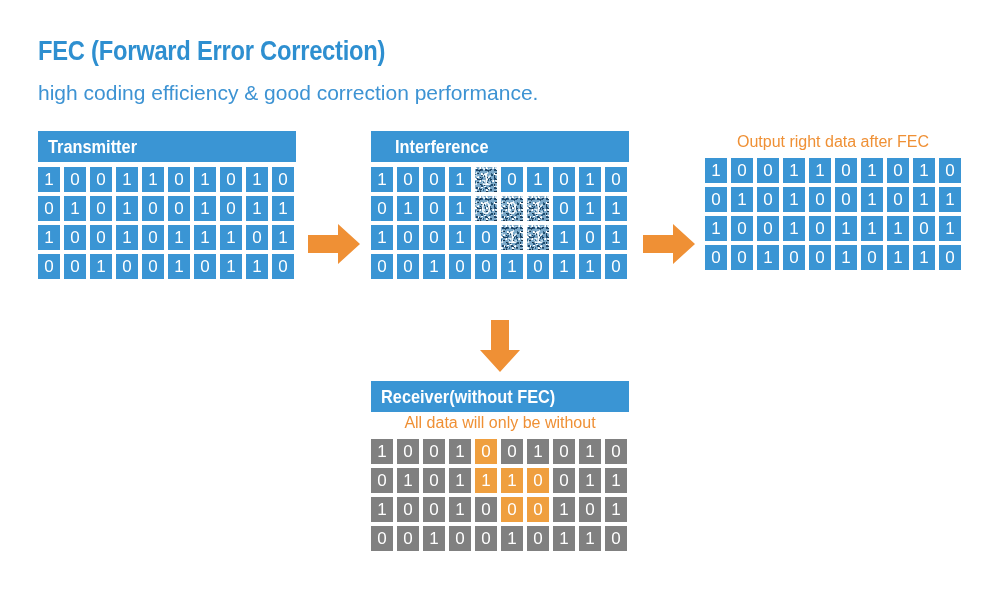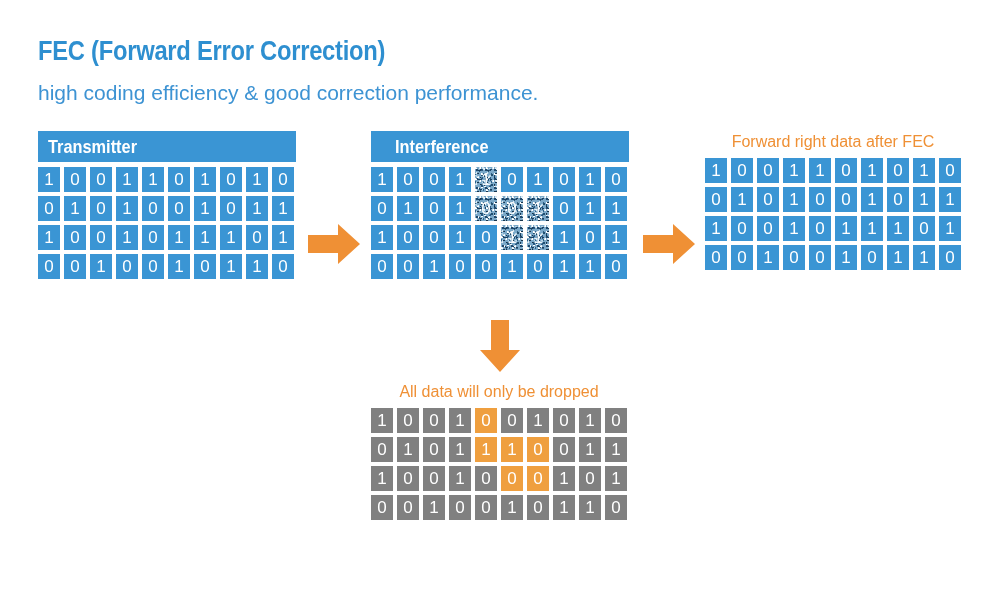--- a/index.html
+++ b/index.html
@@ -182,31 +182,34 @@
   </div>
   <div class="grid">
       <div class="grid-row"><div class="cell"><span class="digit">1</span></div><div class="cell"><span class="digit">0</span></div><div class="cell"><span class="digit">0</span></div><div class="cell"><span class="digit">1</span></div><div class="cell noise"><span class="digit">1</span></div><div class="cell"><span class="digit">0</span></div><div class="cell"><span class="digit">1</span></div><div class="cell"><span class="digit">0</span></div><div class="cell"><span class="digit">1</span></div><div class="cell"><span class="digit">0</span></div></div>
       <div class="grid-row"><div class="cell"><span class="digit">0</span></div><div class="cell"><span class="digit">1</span></div><div class="cell"><span class="digit">0</span></div><div class="cell"><span class="digit">1</span></div><div class="cell noise"><span class="digit">0</span></div><div class="cell noise"><span class="digit">0</span></div><div class="cell noise"><span class="digit">1</span></div><div class="cell"><span class="digit">0</span></div><div class="cell"><span class="digit">1</span></div><div class="cell"><span class="digit">1</span></div></div>
       <div class="grid-row"><div class="cell"><span class="digit">1</span></div><div class="cell"><span class="digit">0</span></div><div class="cell"><span class="digit">0</span></div><div class="cell"><span class="digit">1</span></div><div class="cell"><span class="digit">0</span></div><div class="cell noise"><span class="digit">1</span></div><div class="cell noise"><span class="digit">1</span></div><div class="cell"><span class="digit">1</span></div><div class="cell"><span class="digit">0</span></div><div class="cell"><span class="digit">1</span></div></div>
       <div class="grid-row"><div class="cell"><span class="digit">0</span></div><div class="cell"><span class="digit">0</span></div><div class="cell"><span class="digit">1</span></div><div class="cell"><span class="digit">0</span></div><div class="cell"><span class="digit">0</span></div><div class="cell"><span class="digit">1</span></div><div class="cell"><span class="digit">0</span></div><div class="cell"><span class="digit">1</span></div><div class="cell"><span class="digit">1</span></div><div class="cell"><span class="digit">0</span></div></div>
     </div>
 </div>
 
 <div class="panel" id="panel-receiver-fec">
-  <div class="caption">Forward right data after FEC</div>
+  <div class="caption">Output right data after FEC</div>
   <div class="grid">
       <div class="grid-row"><div class="cell"><span class="digit">1</span></div><div class="cell"><span class="digit">0</span></div><div class="cell"><span class="digit">0</span></div><div class="cell"><span class="digit">1</span></div><div class="cell"><span class="digit">1</span></div><div class="cell"><span class="digit">0</span></div><div class="cell"><span class="digit">1</span></div><div class="cell"><span class="digit">0</span></div><div class="cell"><span class="digit">1</span></div><div class="cell"><span class="digit">0</span></div></div>
       <div class="grid-row"><div class="cell"><span class="digit">0</span></div><div class="cell"><span class="digit">1</span></div><div class="cell"><span class="digit">0</span></div><div class="cell"><span class="digit">1</span></div><div class="cell"><span class="digit">0</span></div><div class="cell"><span class="digit">0</span></div><div class="cell"><span class="digit">1</span></div><div class="cell"><span class="digit">0</span></div><div class="cell"><span class="digit">1</span></div><div class="cell"><span class="digit">1</span></div></div>
       <div class="grid-row"><div class="cell"><span class="digit">1</span></div><div class="cell"><span class="digit">0</span></div><div class="cell"><span class="digit">0</span></div><div class="cell"><span class="digit">1</span></div><div class="cell"><span class="digit">0</span></div><div class="cell"><span class="digit">1</span></div><div class="cell"><span class="digit">1</span></div><div class="cell"><span class="digit">1</span></div><div class="cell"><span class="digit">0</span></div><div class="cell"><span class="digit">1</span></div></div>
       <div class="grid-row"><div class="cell"><span class="digit">0</span></div><div class="cell"><span class="digit">0</span></div><div class="cell"><span class="digit">1</span></div><div class="cell"><span class="digit">0</span></div><div class="cell"><span class="digit">0</span></div><div class="cell"><span class="digit">1</span></div><div class="cell"><span class="digit">0</span></div><div class="cell"><span class="digit">1</span></div><div class="cell"><span class="digit">1</span></div><div class="cell"><span class="digit">0</span></div></div>
     </div>
 </div>
 
 <div class="panel" id="panel-receiver-nofec">
-  <div class="caption">All data will only be dropped</div>
+  <div class="panel-header">
+    <span>Receiver(without FEC)</span>
+  </div>
+  <div class="caption">All data will only be without</div>
   <div class="grid">
       <div class="grid-row"><div class="cell gray"><span class="digit">1</span></div><div class="cell gray"><span class="digit">0</span></div><div class="cell gray"><span class="digit">0</span></div><div class="cell gray"><span class="digit">1</span></div><div class="cell orange"><span class="digit">0</span></div><div class="cell gray"><span class="digit">0</span></div><div class="cell gray"><span class="digit">1</span></div><div class="cell gray"><span class="digit">0</span></div><div class="cell gray"><span class="digit">1</span></div><div class="cell gray"><span class="digit">0</span></div></div>
       <div class="grid-row"><div class="cell gray"><span class="digit">0</span></div><div class="cell gray"><span class="digit">1</span></div><div class="cell gray"><span class="digit">0</span></div><div class="cell gray"><span class="digit">1</span></div><div class="cell orange"><span class="digit">1</span></div><div class="cell orange"><span class="digit">1</span></div><div class="cell orange"><span class="digit">0</span></div><div class="cell gray"><span class="digit">0</span></div><div class="cell gray"><span class="digit">1</span></div><div class="cell gray"><span class="digit">1</span></div></div>
       <div class="grid-row"><div class="cell gray"><span class="digit">1</span></div><div class="cell gray"><span class="digit">0</span></div><div class="cell gray"><span class="digit">0</span></div><div class="cell gray"><span class="digit">1</span></div><div class="cell gray"><span class="digit">0</span></div><div class="cell orange"><span class="digit">0</span></div><div class="cell orange"><span class="digit">0</span></div><div class="cell gray"><span class="digit">1</span></div><div class="cell gray"><span class="digit">0</span></div><div class="cell gray"><span class="digit">1</span></div></div>
       <div class="grid-row"><div class="cell gray"><span class="digit">0</span></div><div class="cell gray"><span class="digit">0</span></div><div class="cell gray"><span class="digit">1</span></div><div class="cell gray"><span class="digit">0</span></div><div class="cell gray"><span class="digit">0</span></div><div class="cell gray"><span class="digit">1</span></div><div class="cell gray"><span class="digit">0</span></div><div class="cell gray"><span class="digit">1</span></div><div class="cell gray"><span class="digit">1</span></div><div class="cell gray"><span class="digit">0</span></div></div>
     </div>
 </div>
 
 <svg class="arrow-right" id="arrow-1" viewBox="0 0 52 44">
   <polygon points="0,13 30,13 30,2 52,22 30,42 30,31 0,31" fill="#ef9035"></polygon>

